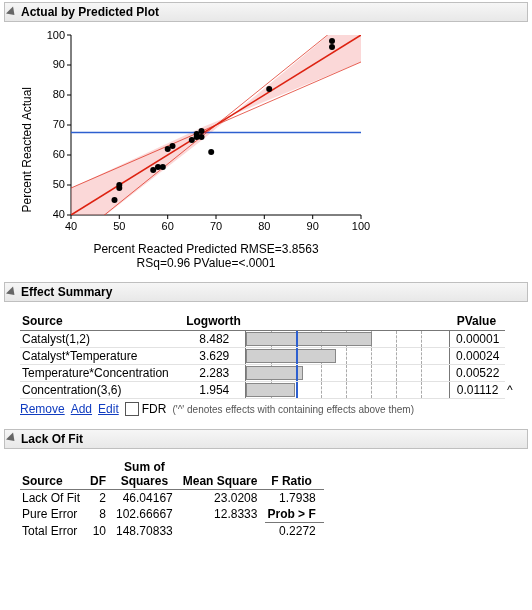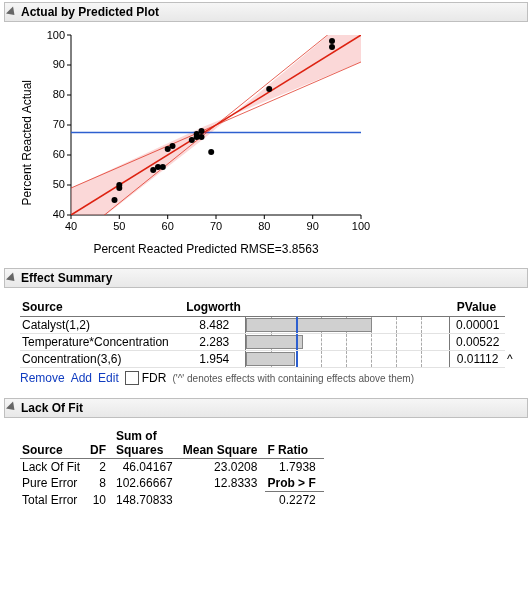--- a/index.html
+++ b/index.html
@@ -120,20 +120,21 @@
   }
   .actions {
     margin-top: 3px;
     display: flex;
     align-items: center;
     gap: 6px;
     font-size: 12px;
   }
   .link {
     color: #103cc0;
+    text-decoration: underline;
     cursor: pointer;
   }
   .chk {
     display: inline-block;
     width: 12px;
     height: 12px;
     border: 1px solid #555;
     margin-right: 3px;
     vertical-align: middle;
     position: relative;
@@ -144,21 +145,21 @@
     font-size: 10px;
   }
 
   
   table.lof {
     border-collapse: collapse;
     margin-top: 6px;
   }
   table.lof th {
     font-weight: 700;
-    text-align: left;
+    text-align: center;
     border-bottom: 1px solid #777;
     padding: 1px 8px 1px 2px;
     vertical-align: bottom;
   }
   table.lof th.left, table.lof td.left {
     text-align: left;
   }
   table.lof td {
     text-align: right;
     padding: 1px 8px 1px 2px;
@@ -251,20 +252,21 @@
                   <circle cx="130.5" cy="96.0" r="3"></circle>
                   <circle cx="140.2" cy="117.0" r="3"></circle>
                   <circle cx="198.2" cy="54.0" r="3"></circle>
                   <circle cx="261.0" cy="12.0" r="3"></circle>
                   <circle cx="261.0" cy="6.0" r="3"></circle>
                 </g>
             </g>
           </g>
         </svg>
         <div class="xlab">Percent Reacted Predicted RMSE=3.8563</div>
+        <div class="stats">RSq=0.96 PValue=&lt;.0001</div>
       </div>
     </div>
   </div>
 </div>
 
 <div class="section">
   <div class="section-header">
     <span class="tri"></span>
     <span>Effect Summary</span>
   </div>
@@ -290,20 +292,39 @@
                 <div class="bar-grid" style="left: 75px;"></div>
                 <div class="bar-grid" style="left: 100px;"></div>
                 <div class="bar-grid" style="left: 125px;"></div>
                 <div class="bar-grid" style="left: 150px;"></div>
                 <div class="bar-grid" style="left: 175px;"></div>
                 <div class="bar" style="width: 126.425px;"></div>
                 <div class="bar-blue" style="left: 50px;"></div>
               </div>
             </td>
             <td class="right">0.00001</td>
+            <td style="border-bottom: none;"></td>
+          </tr>
+          <tr>
+            <td class="left">Catalyst*Temperature</td>
+            <td class="right">3.629</td>
+            <td class="barcell">
+              <div class="bar-wrap">
+                <div class="bar-grid" style="left: 25px;"></div>
+                <div class="bar-grid" style="left: 50px;"></div>
+                <div class="bar-grid" style="left: 75px;"></div>
+                <div class="bar-grid" style="left: 100px;"></div>
+                <div class="bar-grid" style="left: 125px;"></div>
+                <div class="bar-grid" style="left: 150px;"></div>
+                <div class="bar-grid" style="left: 175px;"></div>
+                <div class="bar" style="width: 90.725px;"></div>
+                <div class="bar-blue" style="left: 50px;"></div>
+              </div>
+            </td>
+            <td class="right">0.00024</td>
             <td style="border-bottom: none;"></td>
           </tr>
           <tr>
             <td class="left">Temperature*Concentration</td>
             <td class="right">2.283</td>
             <td class="barcell">
               <div class="bar-wrap">
                 <div class="bar-grid" style="left: 25px;"></div>
                 <div class="bar-grid" style="left: 50px;"></div>
                 <div class="bar-grid" style="left: 75px;"></div>

